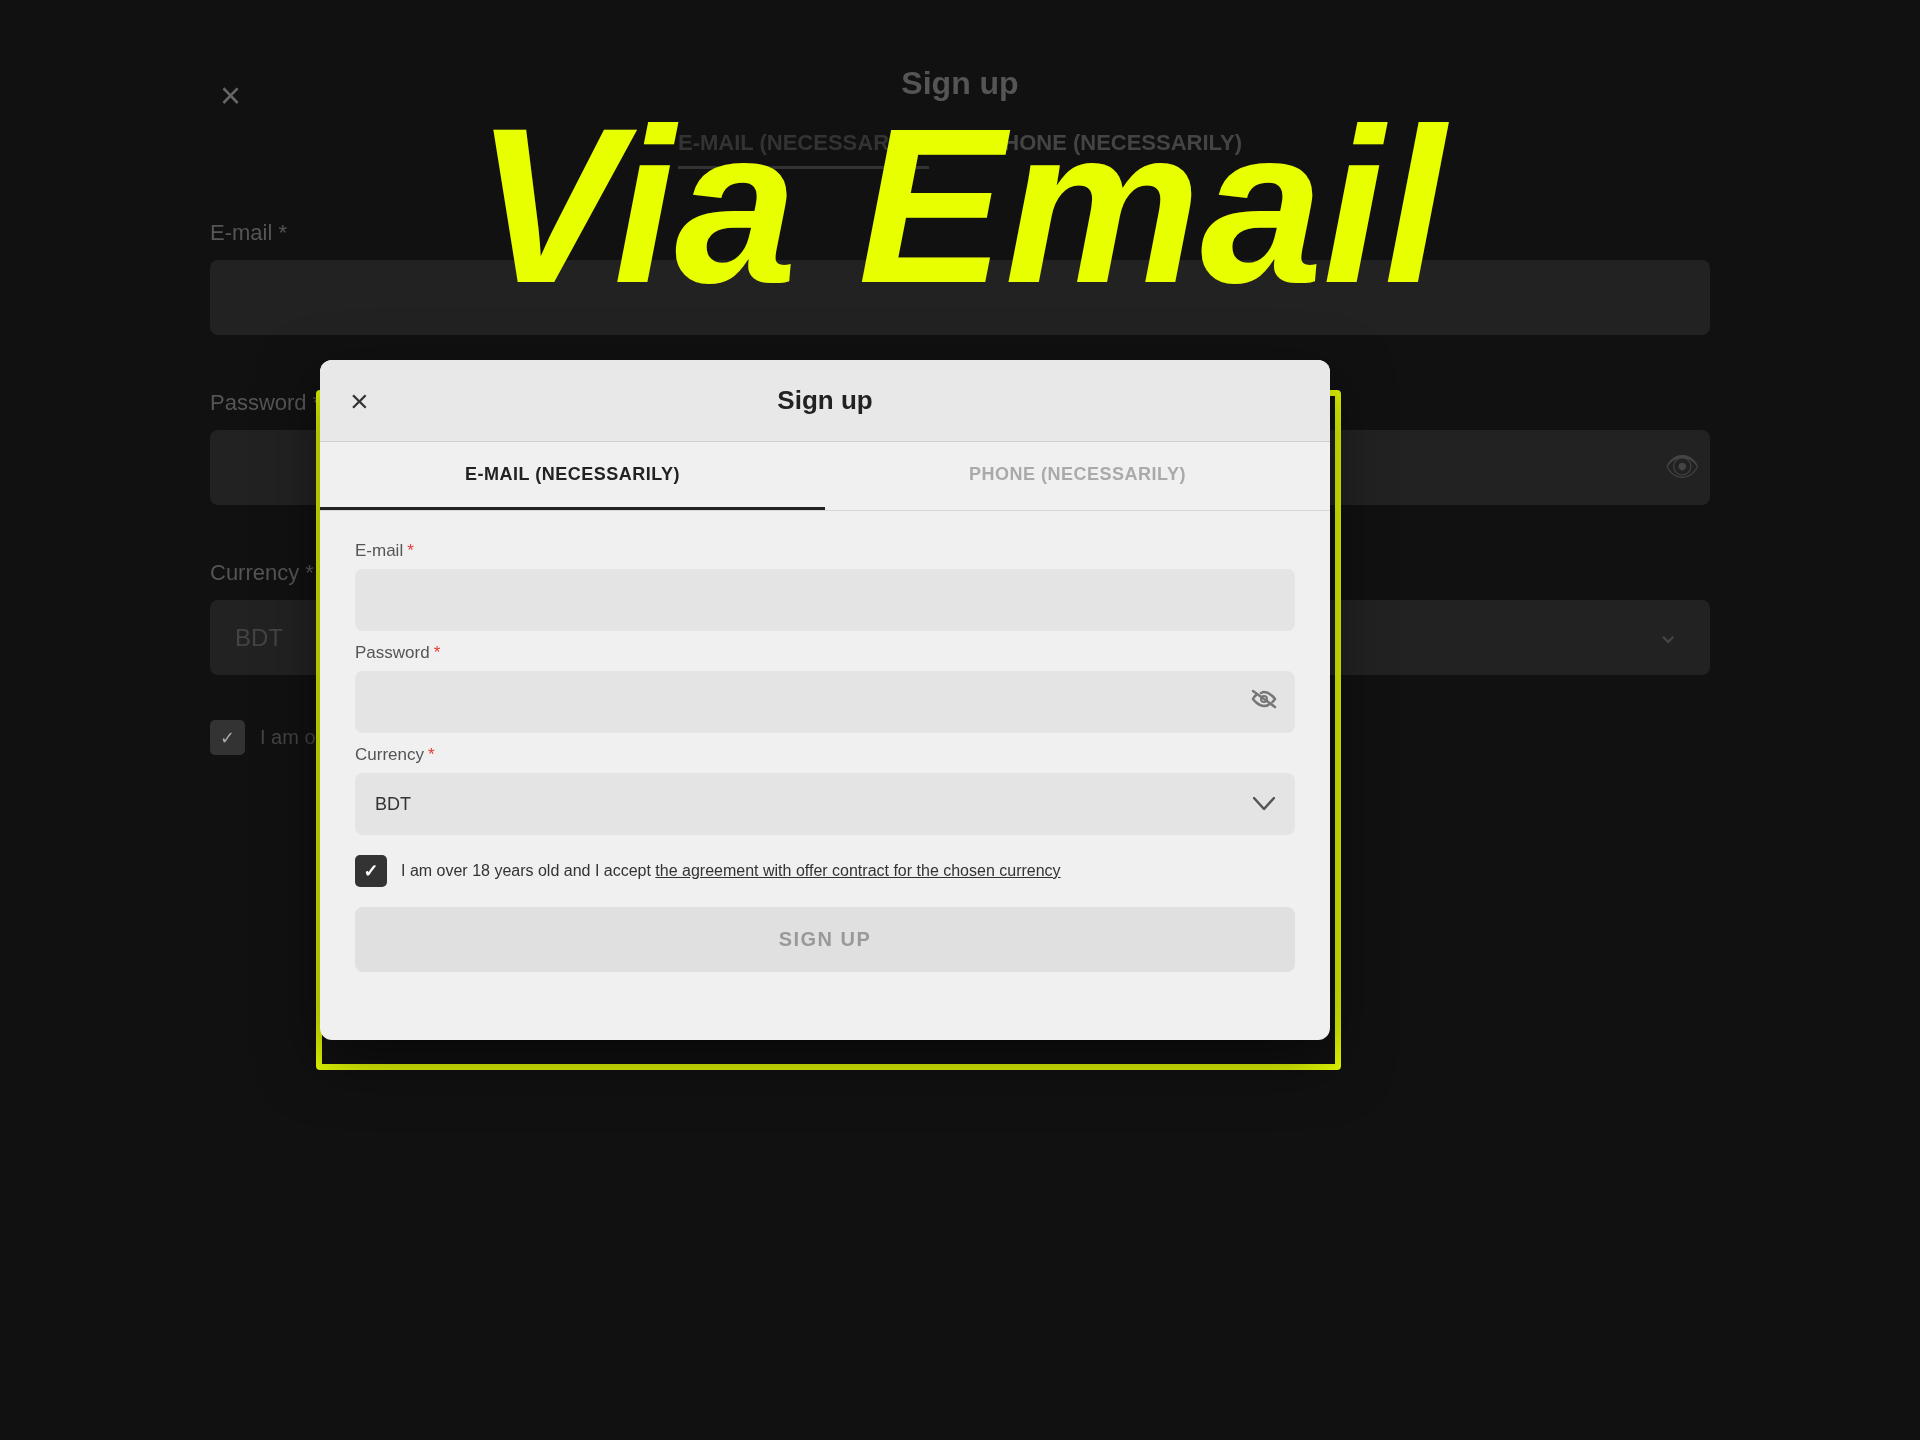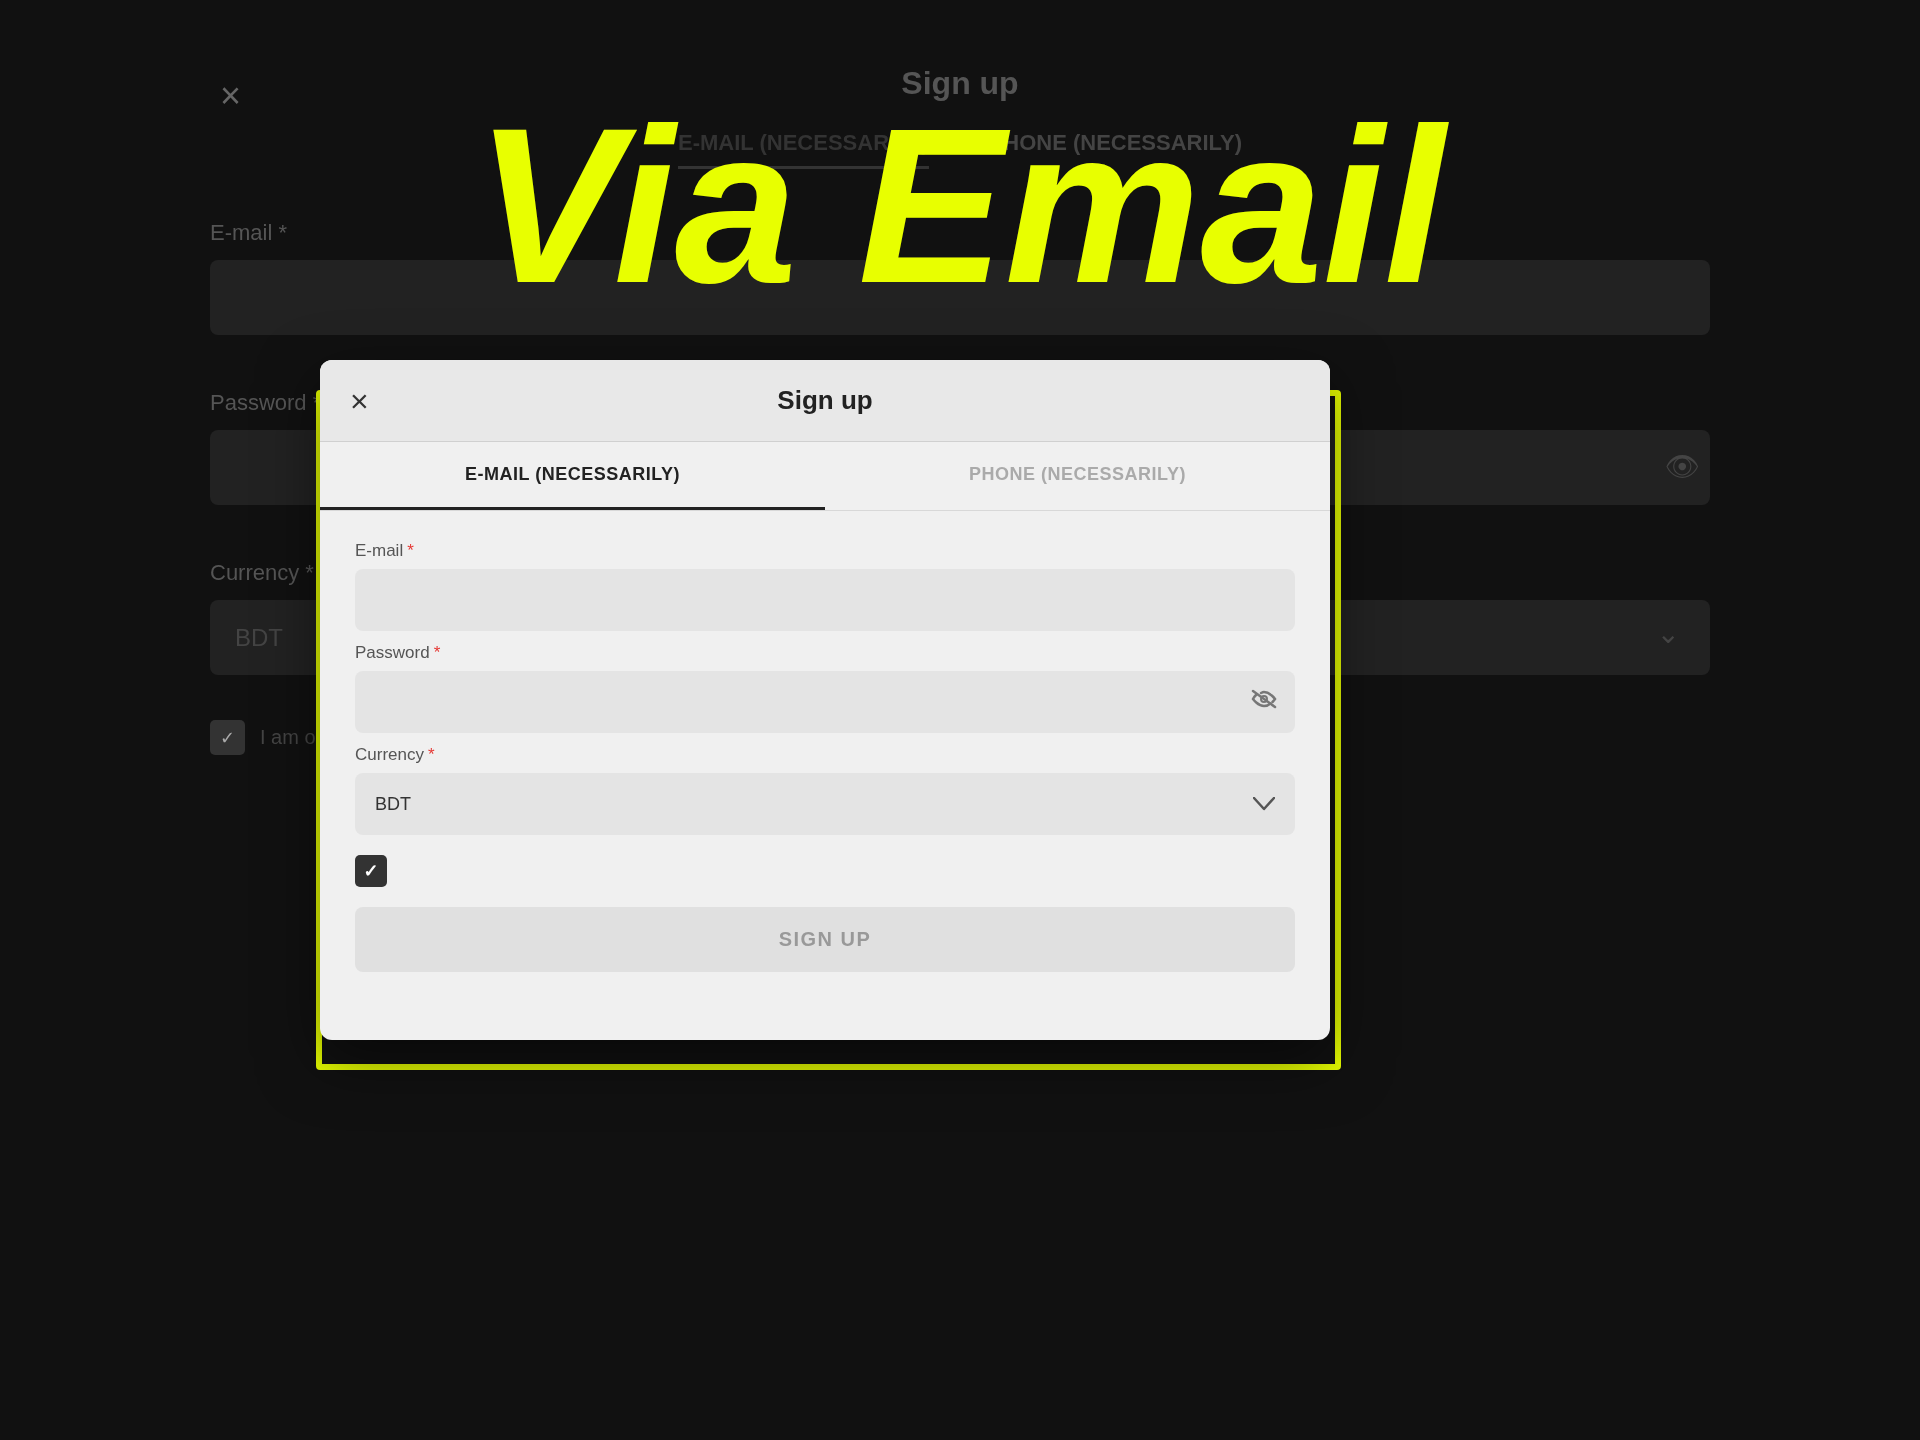--- a/index.html
+++ b/index.html
@@ -489,18 +489,21 @@
           </svg>
         </span>
       </div>
     </div>
 
     
     <div class="checkbox-row">
       <div class="checkbox-box">
         <span class="checkbox-check">✓</span>
       </div>
+      <span class="checkbox-text">
+        <span>I am over 18 years old and I accept </span><a class="checkbox-link">the agreement with offer contract for the chosen currency</a>
+      </span>
     </div>
 
     
     <button class="signup-btn">SIGN UP</button>
   </div>
 </div>
 
 </body></html>

